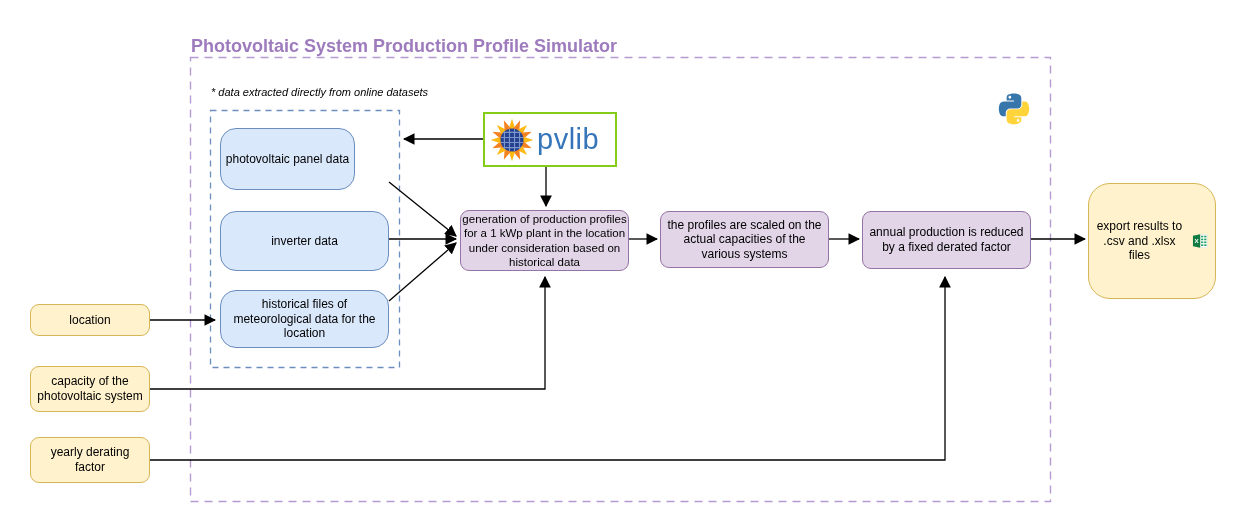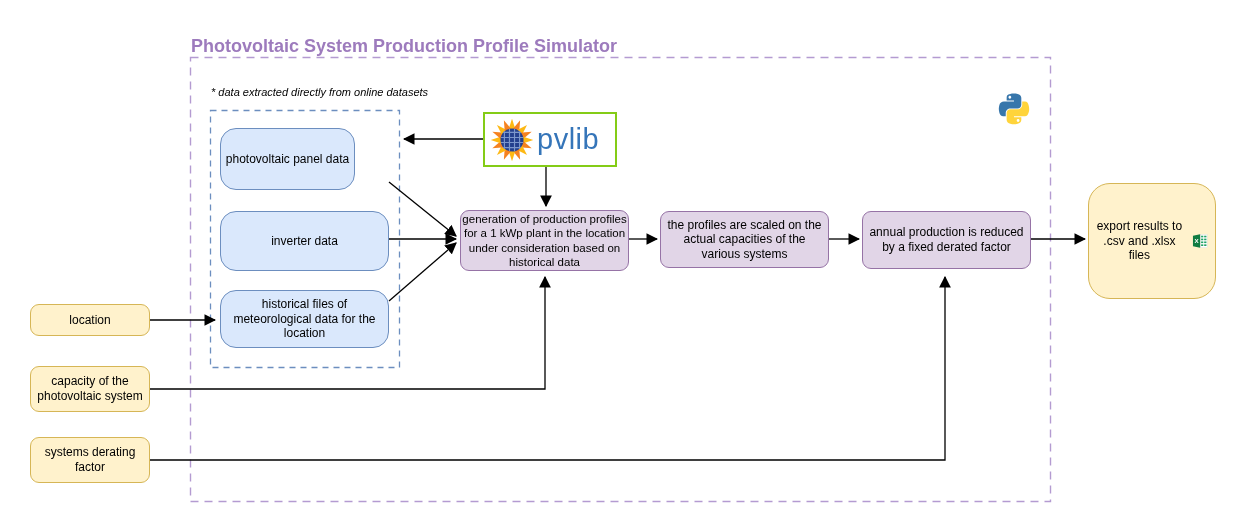--- a/index.html
+++ b/index.html
@@ -79,21 +79,21 @@
     <span>annual production is reduced by a fixed derated factor</span>
   </div>
 
   <div class="node yellow-box" style="left:30px;top:304px;width:120px;height:32px;">
     <span>location</span>
   </div>
   <div class="node yellow-box" style="left:30px;top:366px;width:120px;height:46px;">
     <span>capacity of the photovoltaic system</span>
   </div>
   <div class="node yellow-box" style="left:30px;top:437px;width:120px;height:46px;">
-    <span>systems derating factor</span>
+    <span>yearly derating factor</span>
   </div>
 
   <div class="node export-box" style="left:1088px;top:183px;width:128px;height:116px;">
     <span>export results to .csv and .xlsx files</span>
     <svg width="36" height="36" viewBox="0 0 36 36">
       <rect x="17" y="4" width="15" height="28" fill="#ffffff" stroke="#cfcfcf" stroke-width="0.6"></rect>
       <g fill="#21a366">
         <rect x="19" y="7" width="4.6" height="3.4"></rect>
           <rect x="25.4" y="7" width="4.8" height="3.4"></rect>
         <rect x="19" y="13" width="4.6" height="3.4"></rect>

